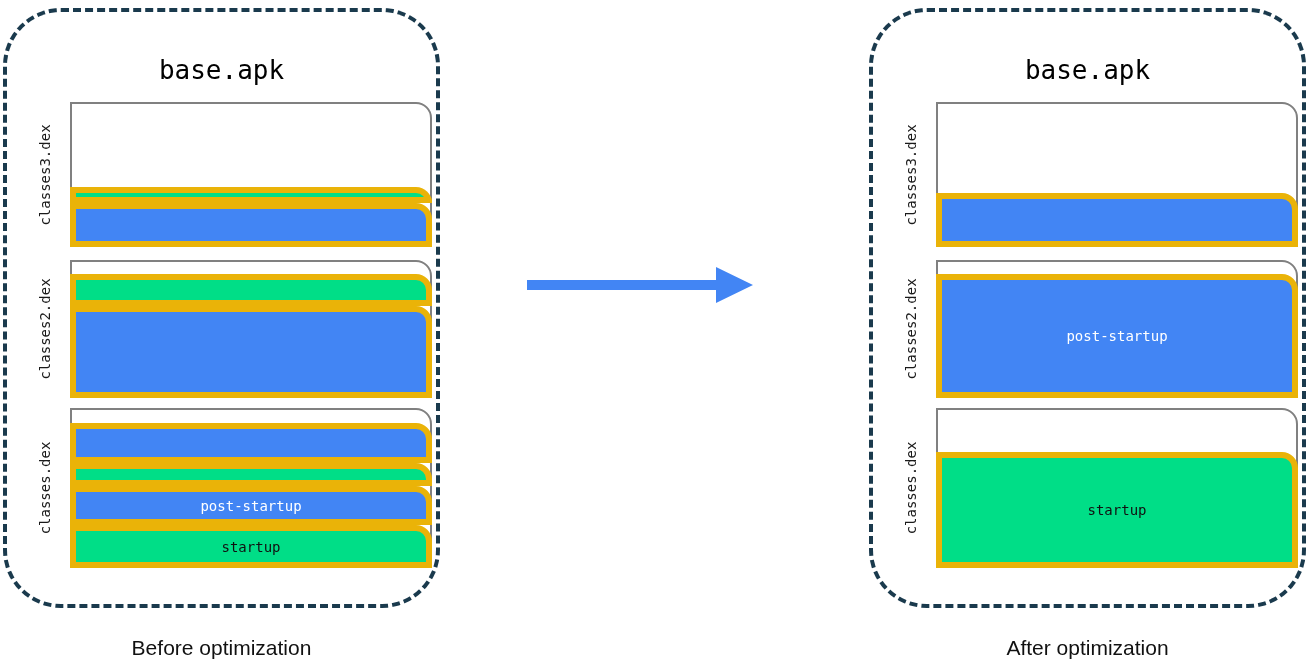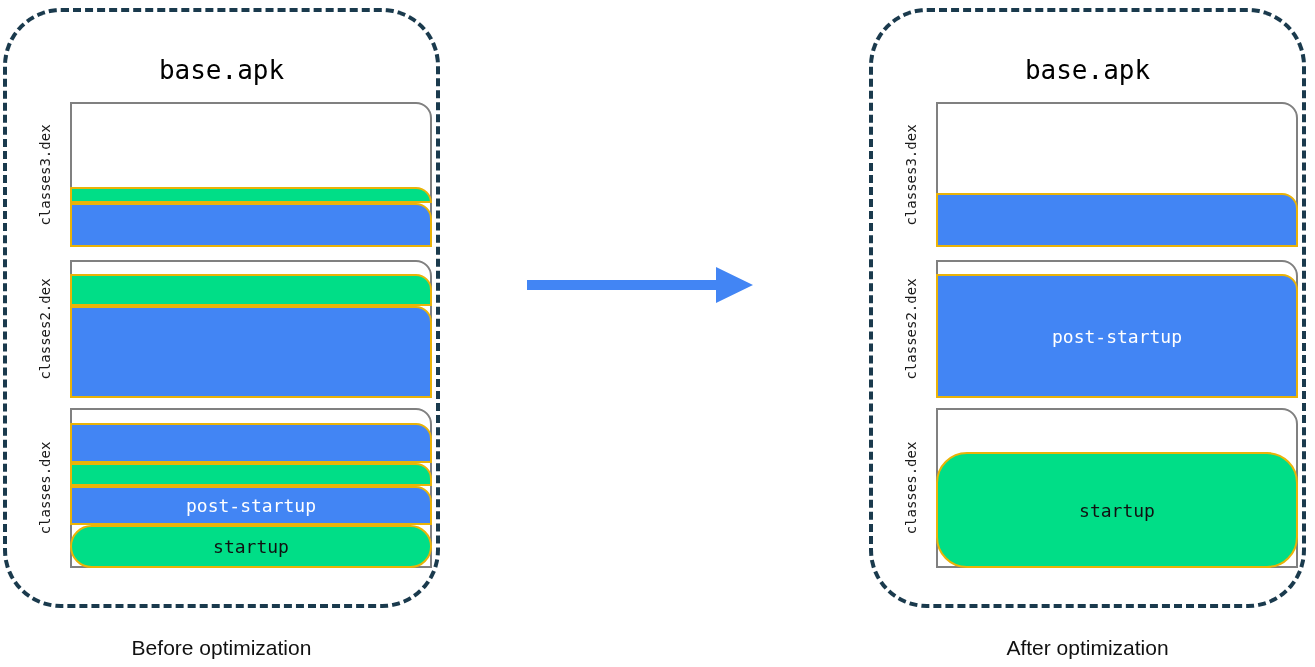--- a/index.html
+++ b/index.html
@@ -79,32 +79,32 @@
     border: 2px solid #808080;
     border-top-right-radius: 16px;
     box-sizing: border-box;
   }
 
   
   .band {
     position: absolute;
     left: -2px;
     right: -2px;
-    border: 2px solid #eab308;
+    border: 6px solid #eab308;
     border-top-right-radius: 16px;
     box-sizing: border-box;
     display: flex;
     align-items: center;
     justify-content: center;
     font-family: "DejaVu Sans Mono", "Liberation Mono", monospace;
-    font-size: 18px;
+    font-size: 14px;
     color: #ffffff;
     white-space: nowrap;
   }
-  .band.startup { color: #111111; border-radius: 31px; }
+  .band.startup { color: #111111; }
 
   
   .arrow-wrap {
     position: absolute;
     left: 520px;
     top: 262px;
     width: 240px;
     height: 46px;
   }
 

